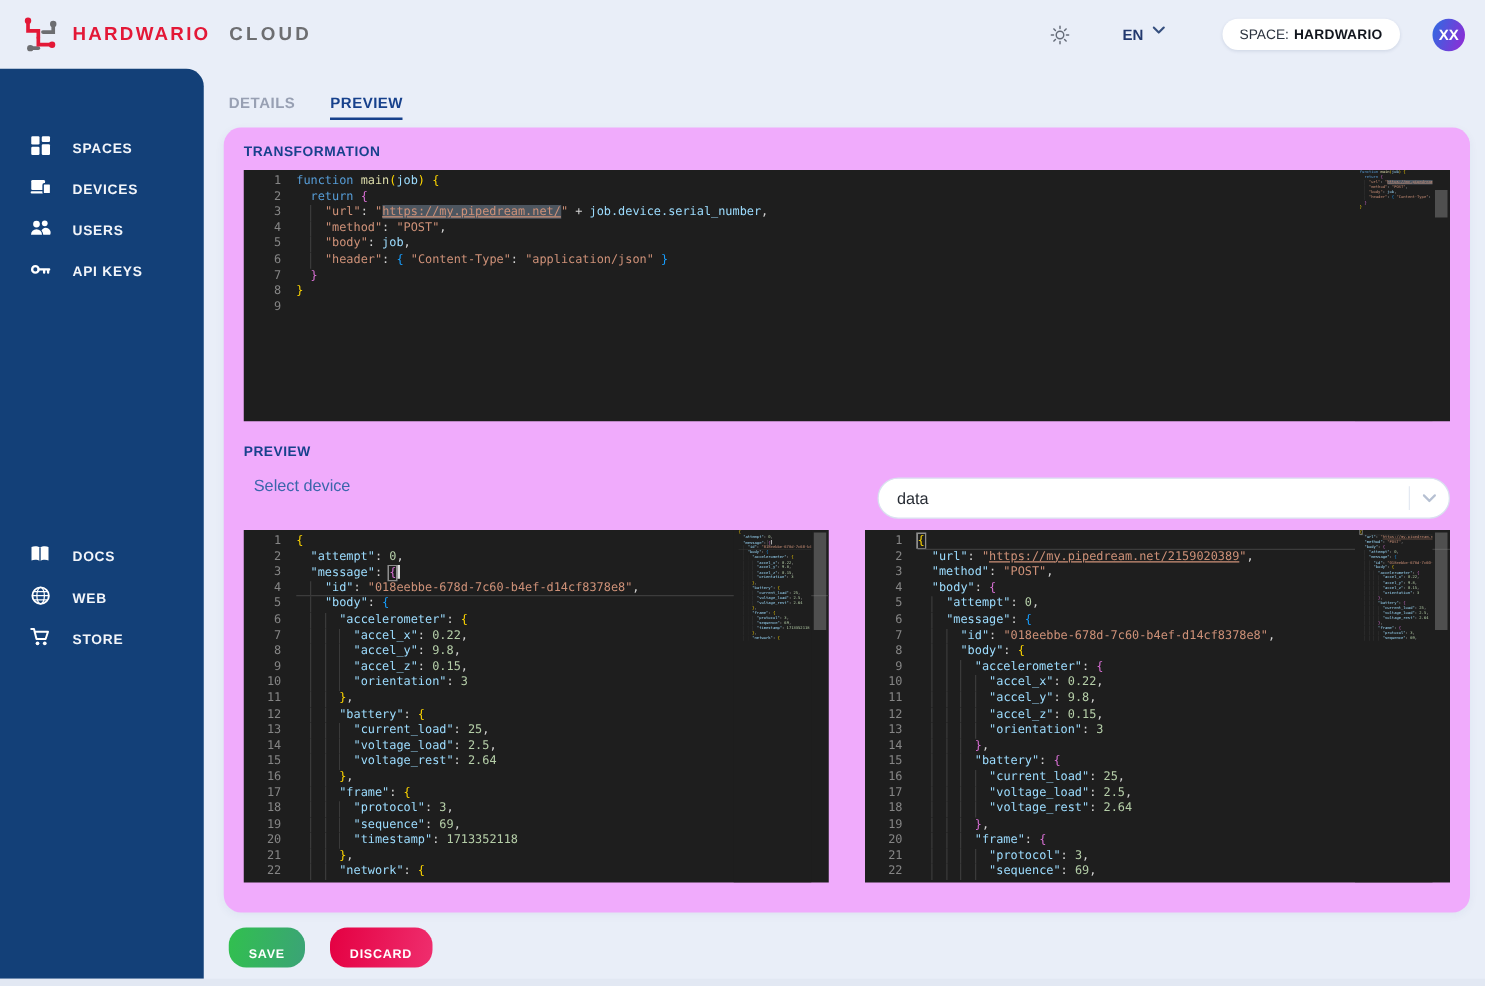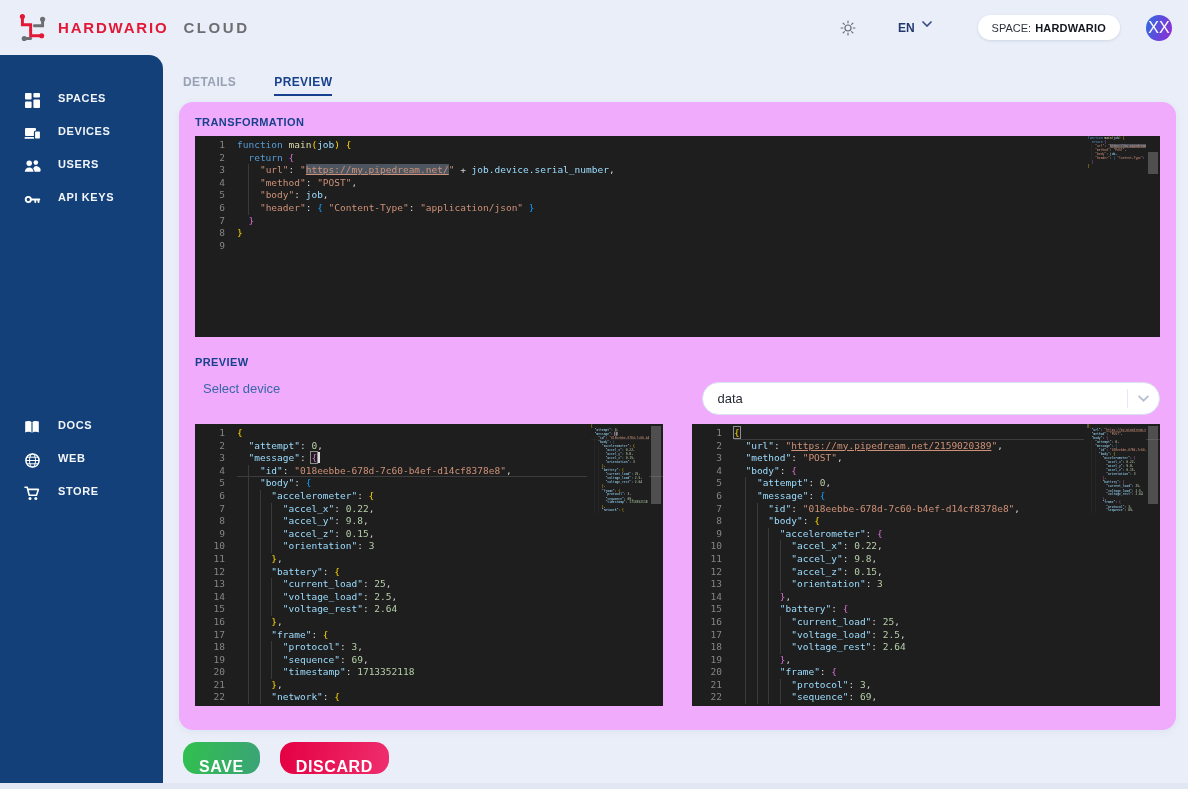--- a/index.html
+++ b/index.html
@@ -12,34 +12,34 @@
   .logo{display:flex;align-items:center;gap:9px}
   .brand{color:var(--brand-red,#e31837);font-weight:800;font-size:15px;letter-spacing:1.8px}
   .brand2{color:#6d6e71;font-weight:600;font-size:15px;letter-spacing:2.6px;margin-left:6px}
   .h-right{display:flex;align-items:center}
   .sun-btn{margin-right:42px;display:flex;cursor:pointer}
   .lang{display:flex;gap:7px;font-size:12px;font-weight:700;color:#22386e;cursor:pointer;margin-right:46px}
   .space-pill{background:#fff;border-radius:13px;height:25px;display:flex;align-items:center;
               padding:0 14px;font-size:11px;color:#2c3440;box-shadow:0 1px 3px rgba(20,40,90,.12);cursor:pointer;margin-right:26px}
   .space-pill b{margin-left:4px;color:#12161e;font-weight:800;letter-spacing:.2px}
   .avatar{width:26px;height:26px;border-radius:50%;background:linear-gradient(110deg,#3b63e0 15%,#8a2fd6 90%);
-          color:#fff;font-size:16px;font-weight:400;display:flex;align-items:center;justify-content:center;cursor:pointer}
+          color:#fff;font-size:12px;font-weight:700;display:flex;align-items:center;justify-content:center;cursor:pointer}
 
   
   .sidebar{position:absolute;top:55px;left:0;width:163px;bottom:6px;background:var(--sidebar,#134078);
            border-top-right-radius:14px;display:flex;flex-direction:column;padding-top:37px;box-sizing:border-box}
-  .sb-item{height:33px;display:flex;align-items:flex-start;padding-left:24px;gap:17px;cursor:pointer}
+  .sb-item{height:33px;display:flex;align-items:flex-end;padding-left:24px;gap:17px;cursor:pointer}
   .sb-item.active{background:var(--sidebar-active,#0c2a54)}
   .sb-ic{width:17px;height:17px;display:flex;flex:none}
   .sb-lbl{color:#f2f5fa;font-size:11px;font-weight:700;letter-spacing:.6px;white-space:nowrap}
   .sb-footer{margin-top:195px}
 
   
   .main{position:absolute;left:163px;top:55px;right:0;bottom:0}
-  .tabs{display:flex;gap:38px;padding:20px 0 0 20px}
+  .tabs{display:flex;gap:28px;padding:20px 0 0 20px}
   .tab{font-size:12px;font-weight:700;letter-spacing:.4px;color:#98a0b3;padding-bottom:5px;border-bottom:2px solid transparent;cursor:pointer}
   .tab.active{color:var(--accent,#17418c);border-bottom-color:var(--accent,#17418c)}
   .card{margin:6px 12px 0 16px;background:#f0abfc;border-radius:14px;padding:14px 16px 24px;
         box-shadow:0 2px 8px rgba(25,55,125,.05)}
   .sec-label{font-size:11px;line-height:13px;font-weight:800;color:var(--accent,#17418c);letter-spacing:.4px;margin-bottom:6px}
   .preview-label{margin-top:19px;margin-bottom:0}
   .selects-row{display:flex;gap:40px;padding-left:8px;margin-top:13px}
   .sel-col{flex:1;min-width:0}
   .sel-label{font-size:13px;font-weight:400;color:#3a66ab;margin-bottom:7px;line-height:13px}
   .select{height:33px;box-sizing:border-box;border:1px solid #d9e1ef;border-radius:17px;background:#fff;
@@ -68,21 +68,21 @@
   .bm{box-shadow:0 0 0 1px #8d8d8d}
   .cur{display:inline-block;width:1.5px;height:11px;background:#dcdcdc;vertical-align:-2px;margin-left:1px}
   .minimap{position:absolute;top:0;right:14px;width:62px;height:100%;overflow:hidden;background:var(--editor-bg,#1e1e1e)}
   .mm{transform:scale(.32);transform-origin:0 0;width:2600px}
   .vsb{position:absolute;top:0;right:0;width:14px;height:100%}
   .vslider{position:absolute;left:2px;right:2px;background:rgba(140,140,140,.45)}
 
   
   .actions{margin:12px 0 0 20px;display:flex;gap:20px}
   .btn{border:none;height:27px;border-radius:14px;color:#fff;font-family:"Liberation Sans",sans-serif;
-       font-size:16px;font-weight:800;letter-spacing:.6px;padding:16px 16px;cursor:pointer}
+       font-size:10px;font-weight:800;letter-spacing:.6px;padding:16px 16px;cursor:pointer}
   .btn.save{background:linear-gradient(100deg,var(--save1,#31c04e),var(--save2,#3ba377))}
   .btn.discard{background:linear-gradient(100deg,var(--discard1,#e40042),var(--discard2,#ef2e6e))}
 
   .bottom-strip{position:absolute;left:0;right:0;bottom:0;height:6px;background:#e2e8f3}
 </style>
 </head>
 <body style="--sidebar: #134078; --sidebar-active: #0c2a54; --accent: #17418c; --brand-red: #e31837; --editor-bg: #1e1e1e; --save1: #31c04e; --save2: #3ba377; --discard1: #e40042; --discard2: #ef2e6e;">
 
 <div class="header">
   <div class="logo">

